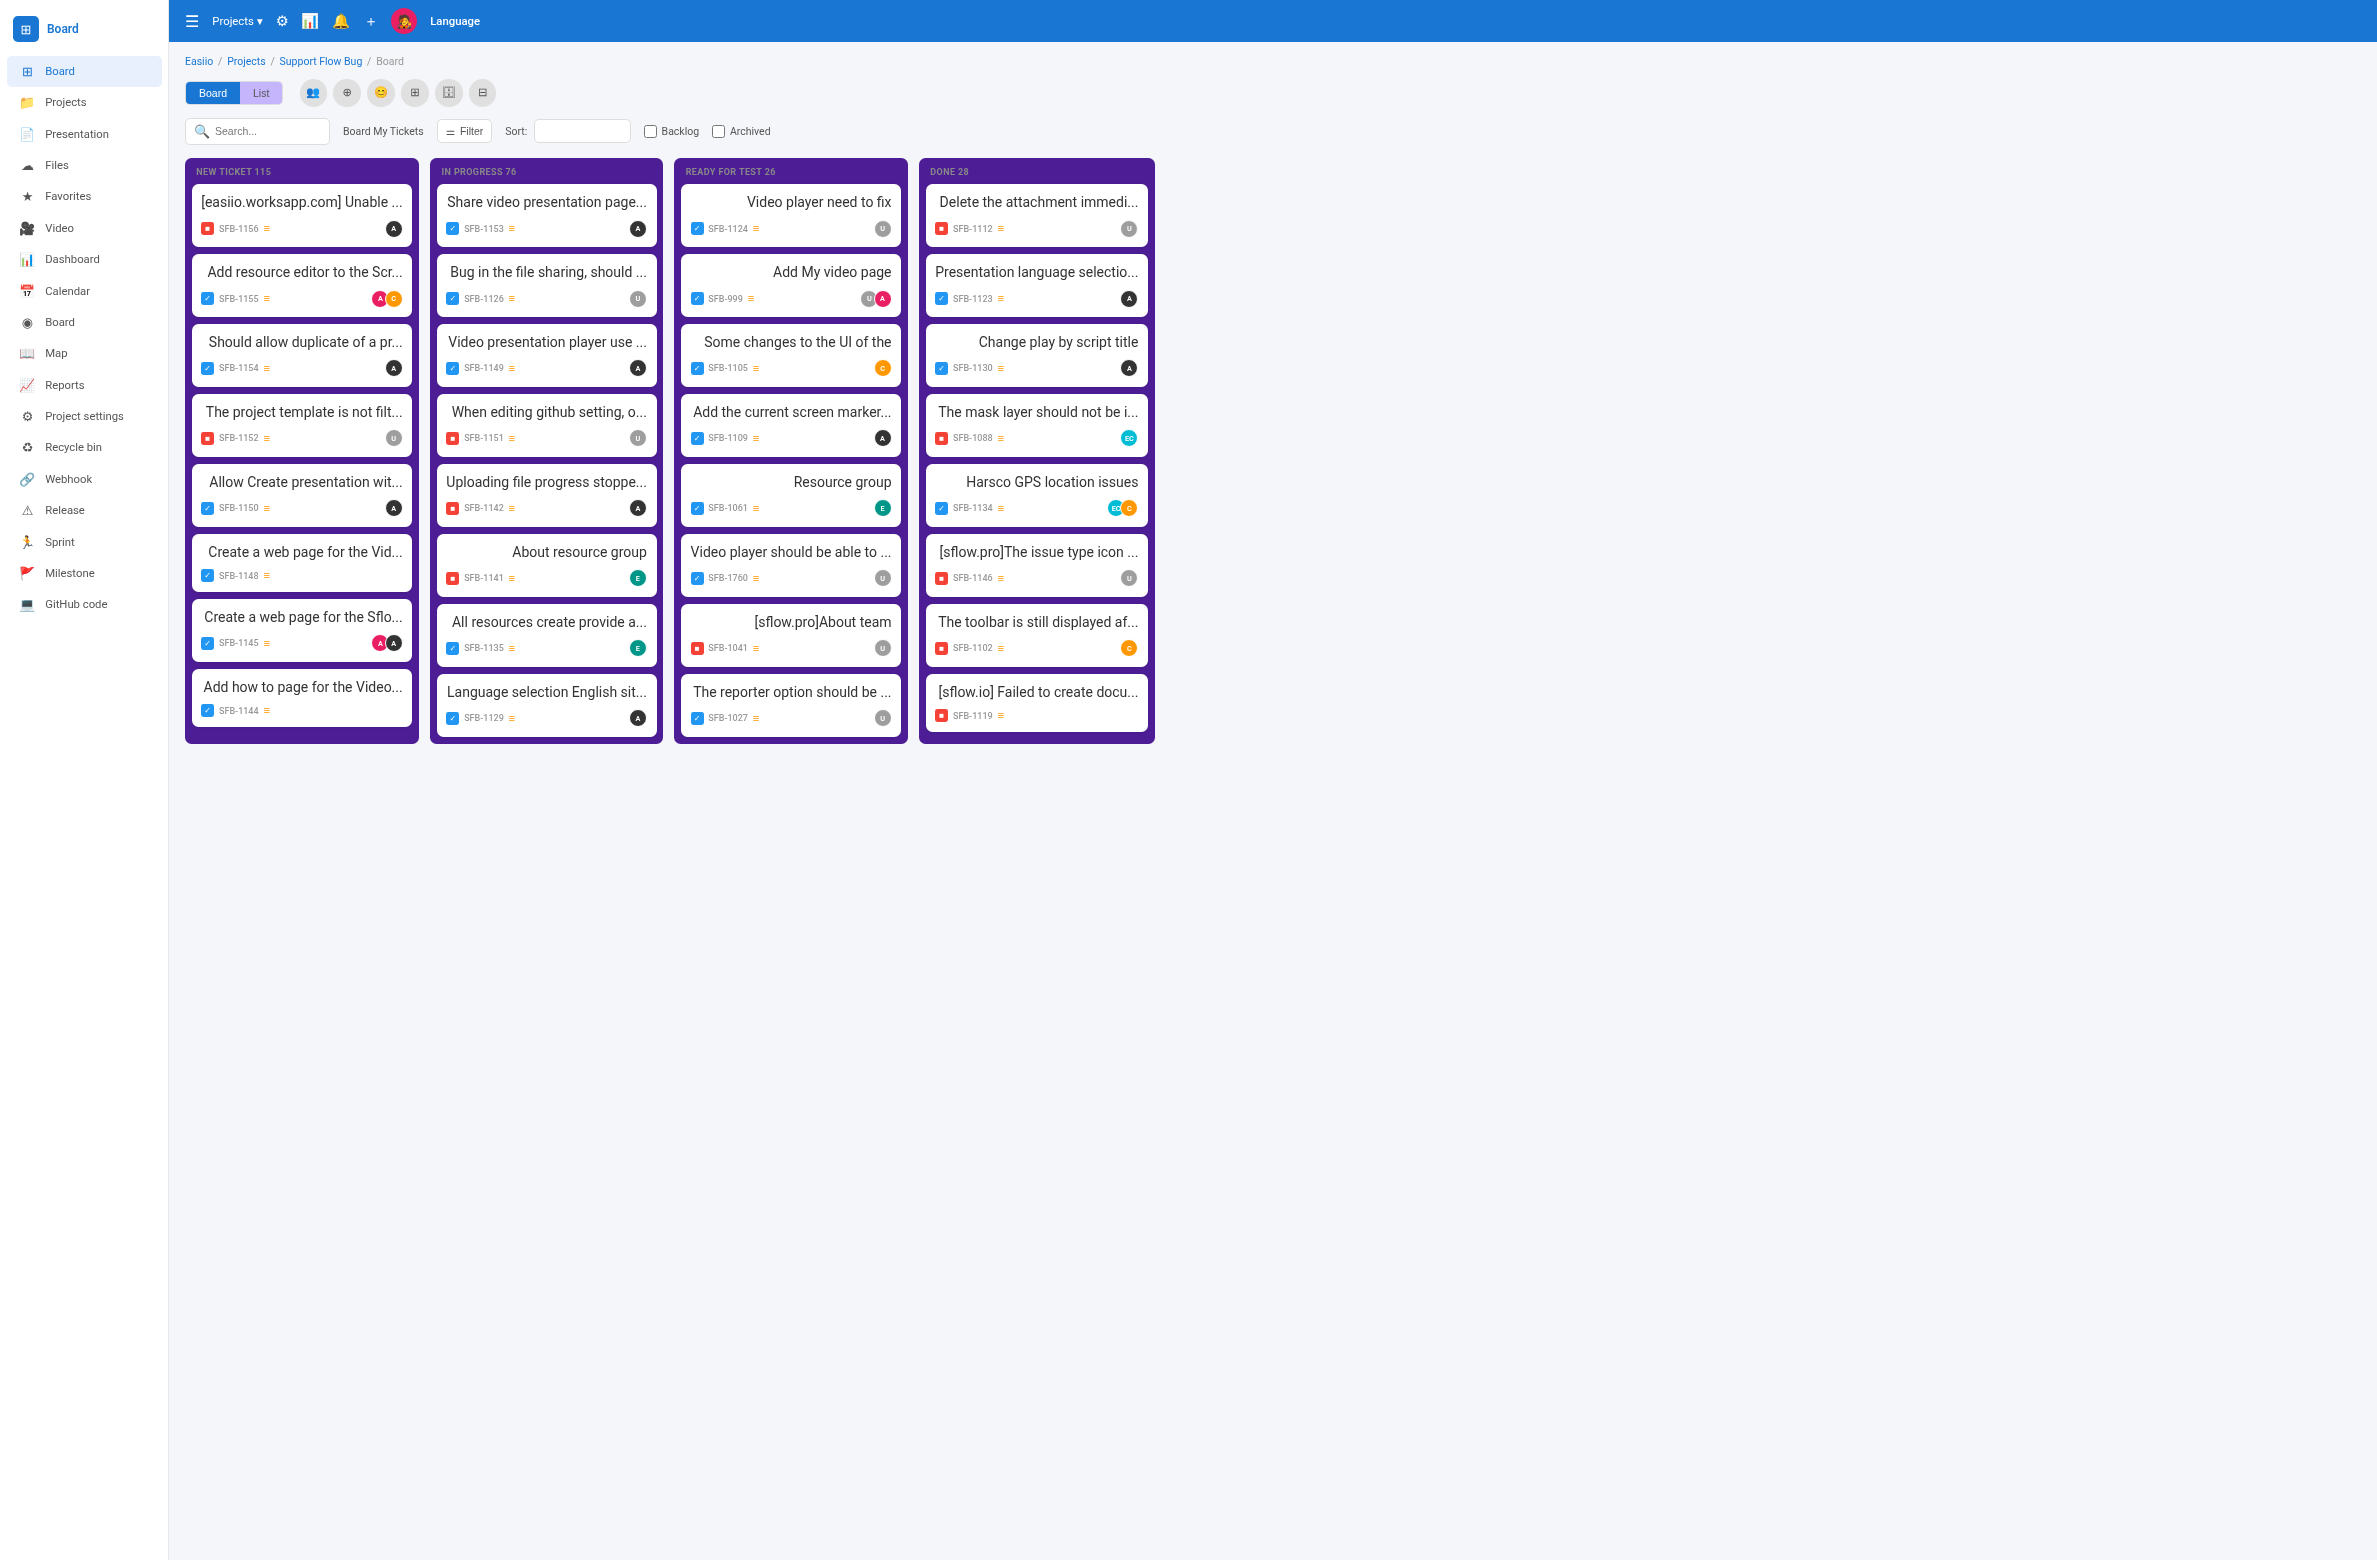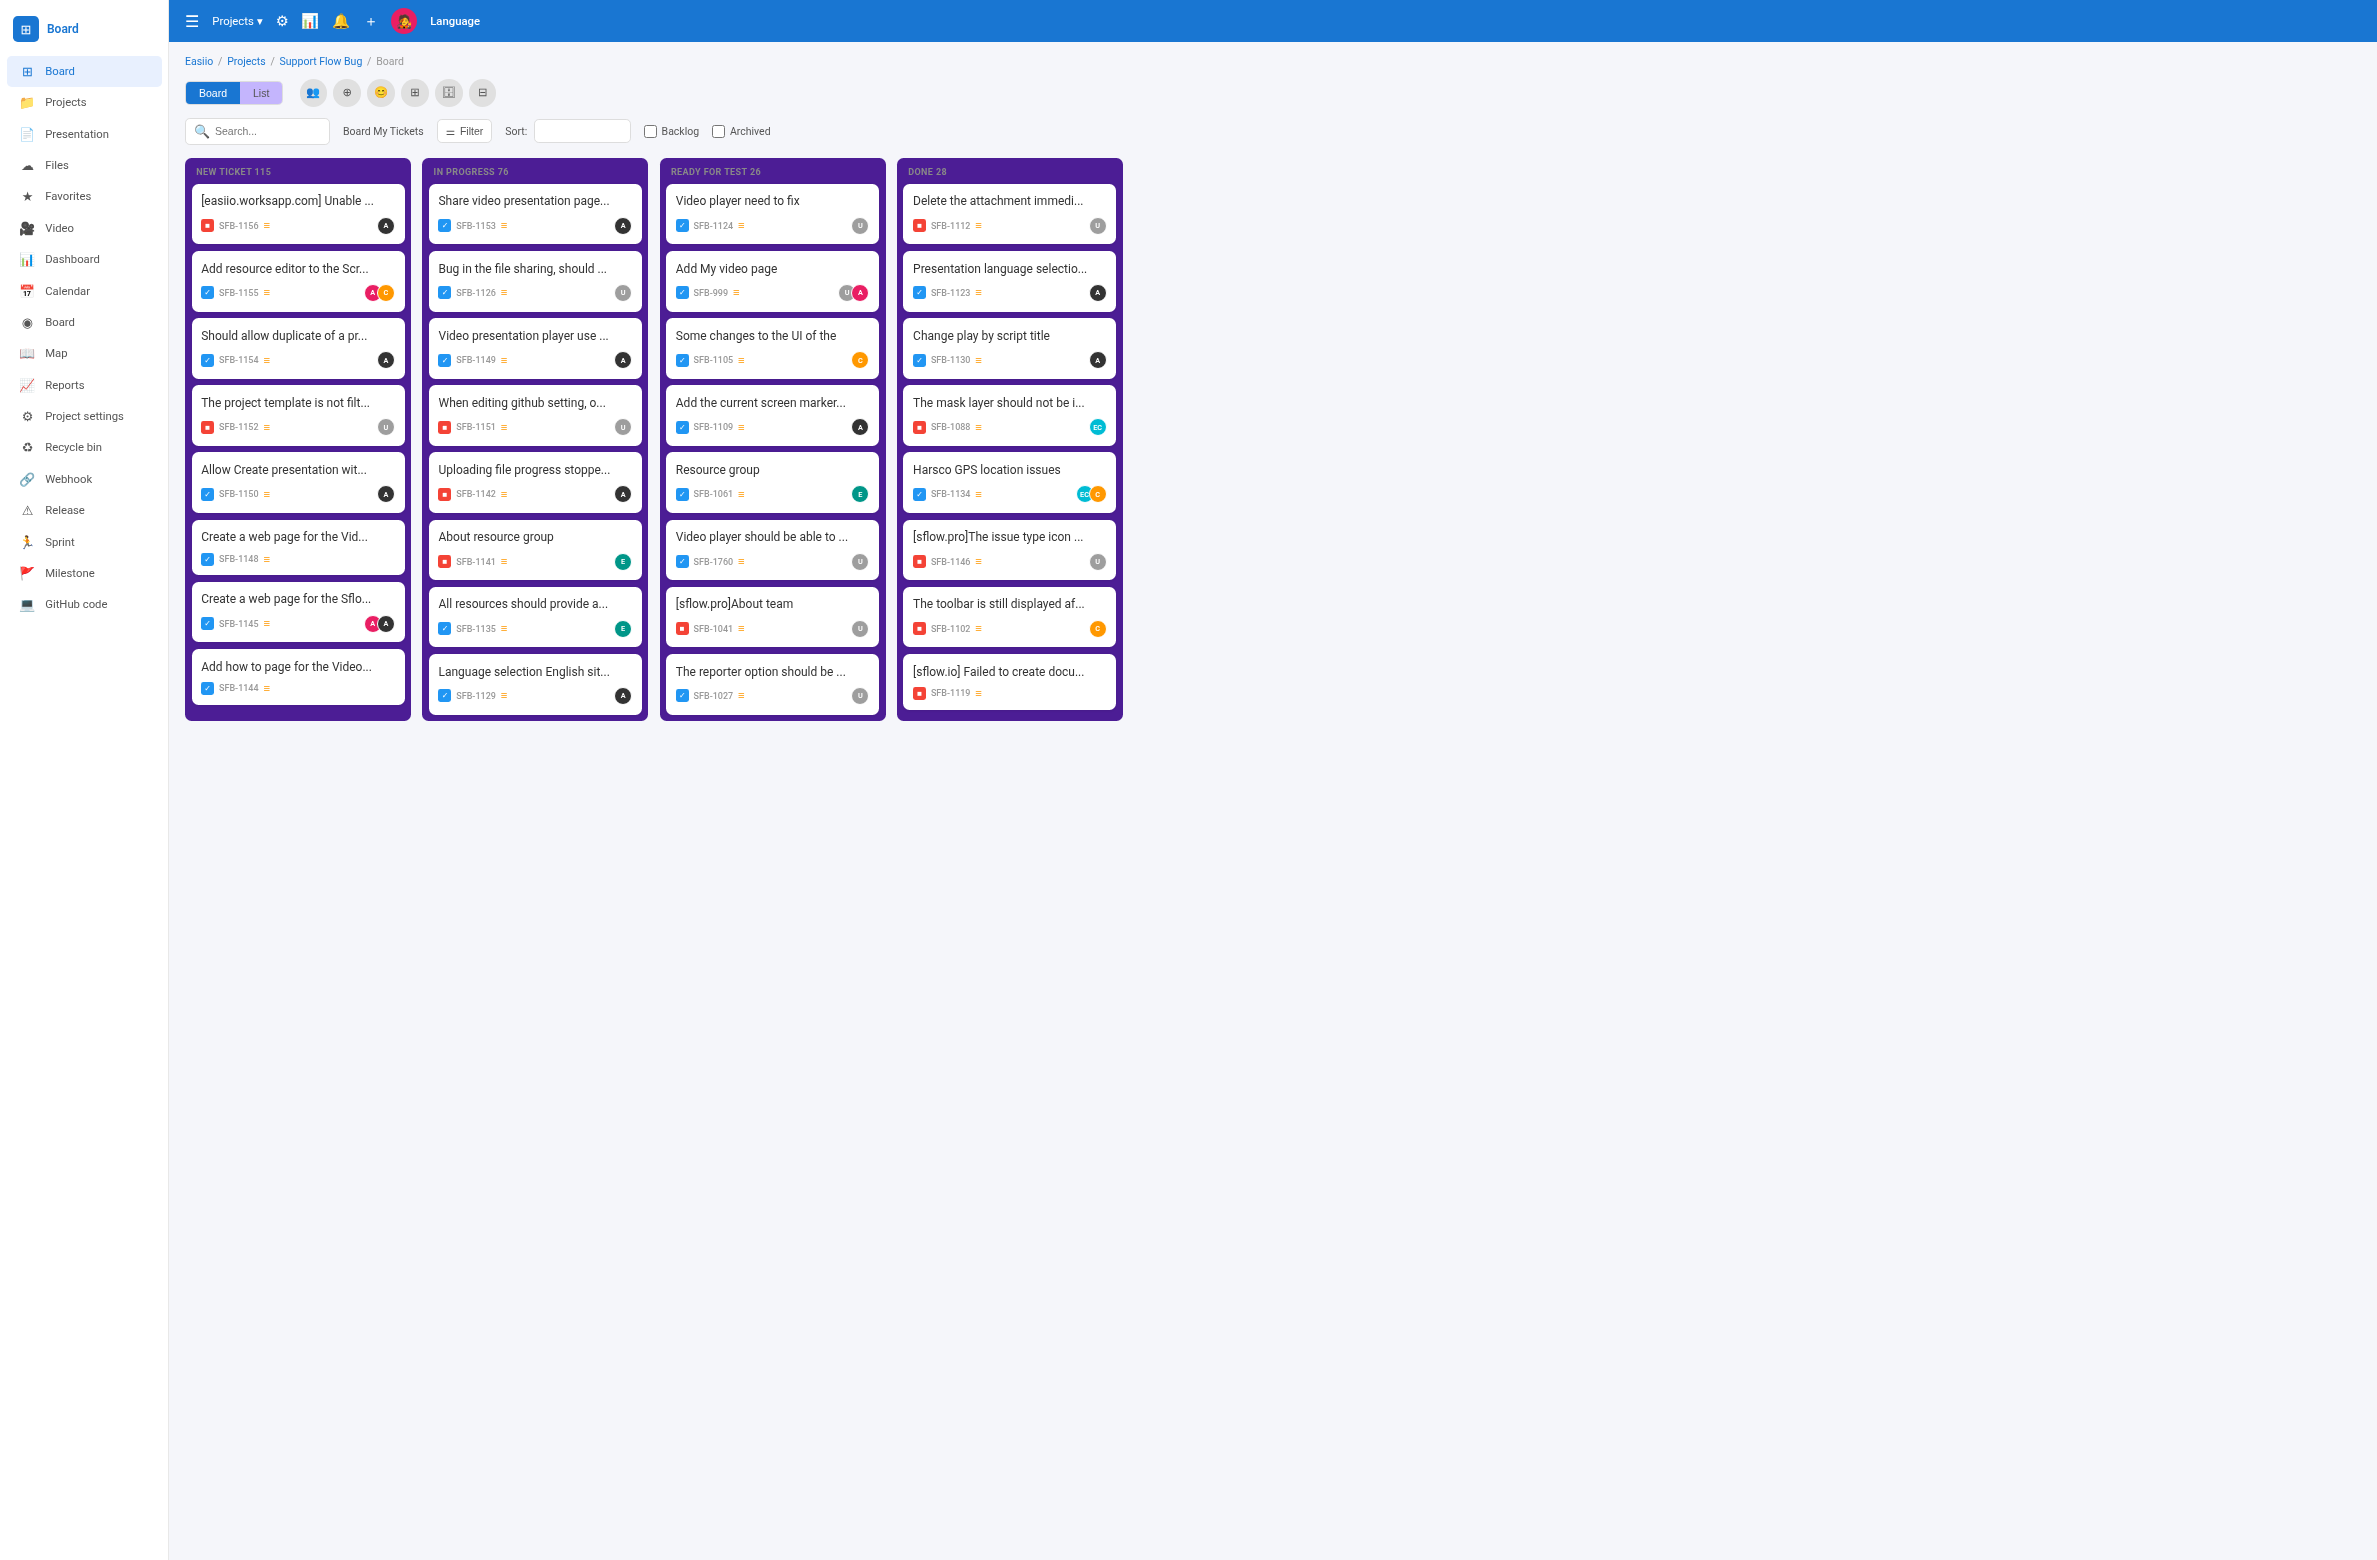--- a/index.html
+++ b/index.html
@@ -50,21 +50,21 @@
     .checkbox-group input { cursor: pointer; }
 
     
     .board { display: flex; gap: 11.3px; overflow-x: auto; padding-bottom: 13px; }
     .board-column { min-width: 226px; max-width: 242px; flex-shrink: 0; background: #4c1d95; border-radius: 6.5px; }
     .column-header { padding: 9.7px 11.3px 6.5px; font-size: 9px; font-weight: 700; color: #888; text-transform: uppercase; letter-spacing: 0.4px; }
     .column-cards { padding: 0 6.5px 6.5px; display: flex; flex-direction: column; gap: 6.5px; }
 
     
     .card { background: #fff; border-radius: 6.5px; padding: 9.7px; box-shadow: 0 0.8px 2.4px rgba(0,0,0,0.08); cursor: pointer; }
-    .card-title { font-size: 12px; color: #333; margin-bottom: 6.5px; line-height: 1.4; }
+    .card-title { font-size: 14px; color: #333; margin-bottom: 6.5px; line-height: 1.4; text-align: right; }
     .card-footer { display: flex; align-items: center; gap: 4.8px; }
     .ticket-type { width: 13px; height: 13px; border-radius: 2.4px; display: flex; align-items: center; justify-content: center; font-size: 7.3px; flex-shrink: 0; }
     .ticket-type.bug { background: #f44336; color: white; }
     .ticket-type.task { background: #2196f3; color: white; border-radius: 2.4px; }
     .ticket-id { font-size: 9px; color: #999; font-weight: 500; }
     .ticket-priority { font-size: 11.3px; color: #ff9800; }
     .spacer { flex: 1; }
     .avatar-group { display: flex; }
     .avatar-sm { width: 18px; height: 18px; border-radius: 50%; border: 1.6px solid #fff; margin-left: -4.8px; display: flex; align-items: center; justify-content: center; font-size: 7.3px; font-weight: 600; color: white; overflow: hidden; }
     .avatar-sm:first-child { margin-left: 0; }
@@ -389,21 +389,21 @@
                 <div class="ticket-type bug" style="background: rgb(244, 67, 54); color: white; font-size: 8px; border-radius: 2.4px;">■</div>
                 <span class="ticket-id">SFB-1141</span>
                 <span class="ticket-priority" style="color: rgb(255, 152, 0);">≡</span>
                 <span class="spacer"></span>
                 <div class="avatar-group">
                   <div class="avatar-sm" style="background: rgb(0, 150, 136);">E</div>
                 </div>
               </div>
             </div>
             <div class="card">
-              <div class="card-title">All resources should provide a...</div>
+              <div class="card-title">All resources create provide a...</div>
               <div class="card-footer">
                 <div class="ticket-type task" style="background: rgb(33, 150, 243); color: white; font-size: 8px; border-radius: 2.4px;">✓</div>
                 <span class="ticket-id">SFB-1135</span>
                 <span class="ticket-priority" style="color: rgb(255, 152, 0);">≡</span>
                 <span class="spacer"></span>
                 <div class="avatar-group">
                   <div class="avatar-sm" style="background: rgb(0, 150, 136);">E</div>
                 </div>
               </div>
             </div>

